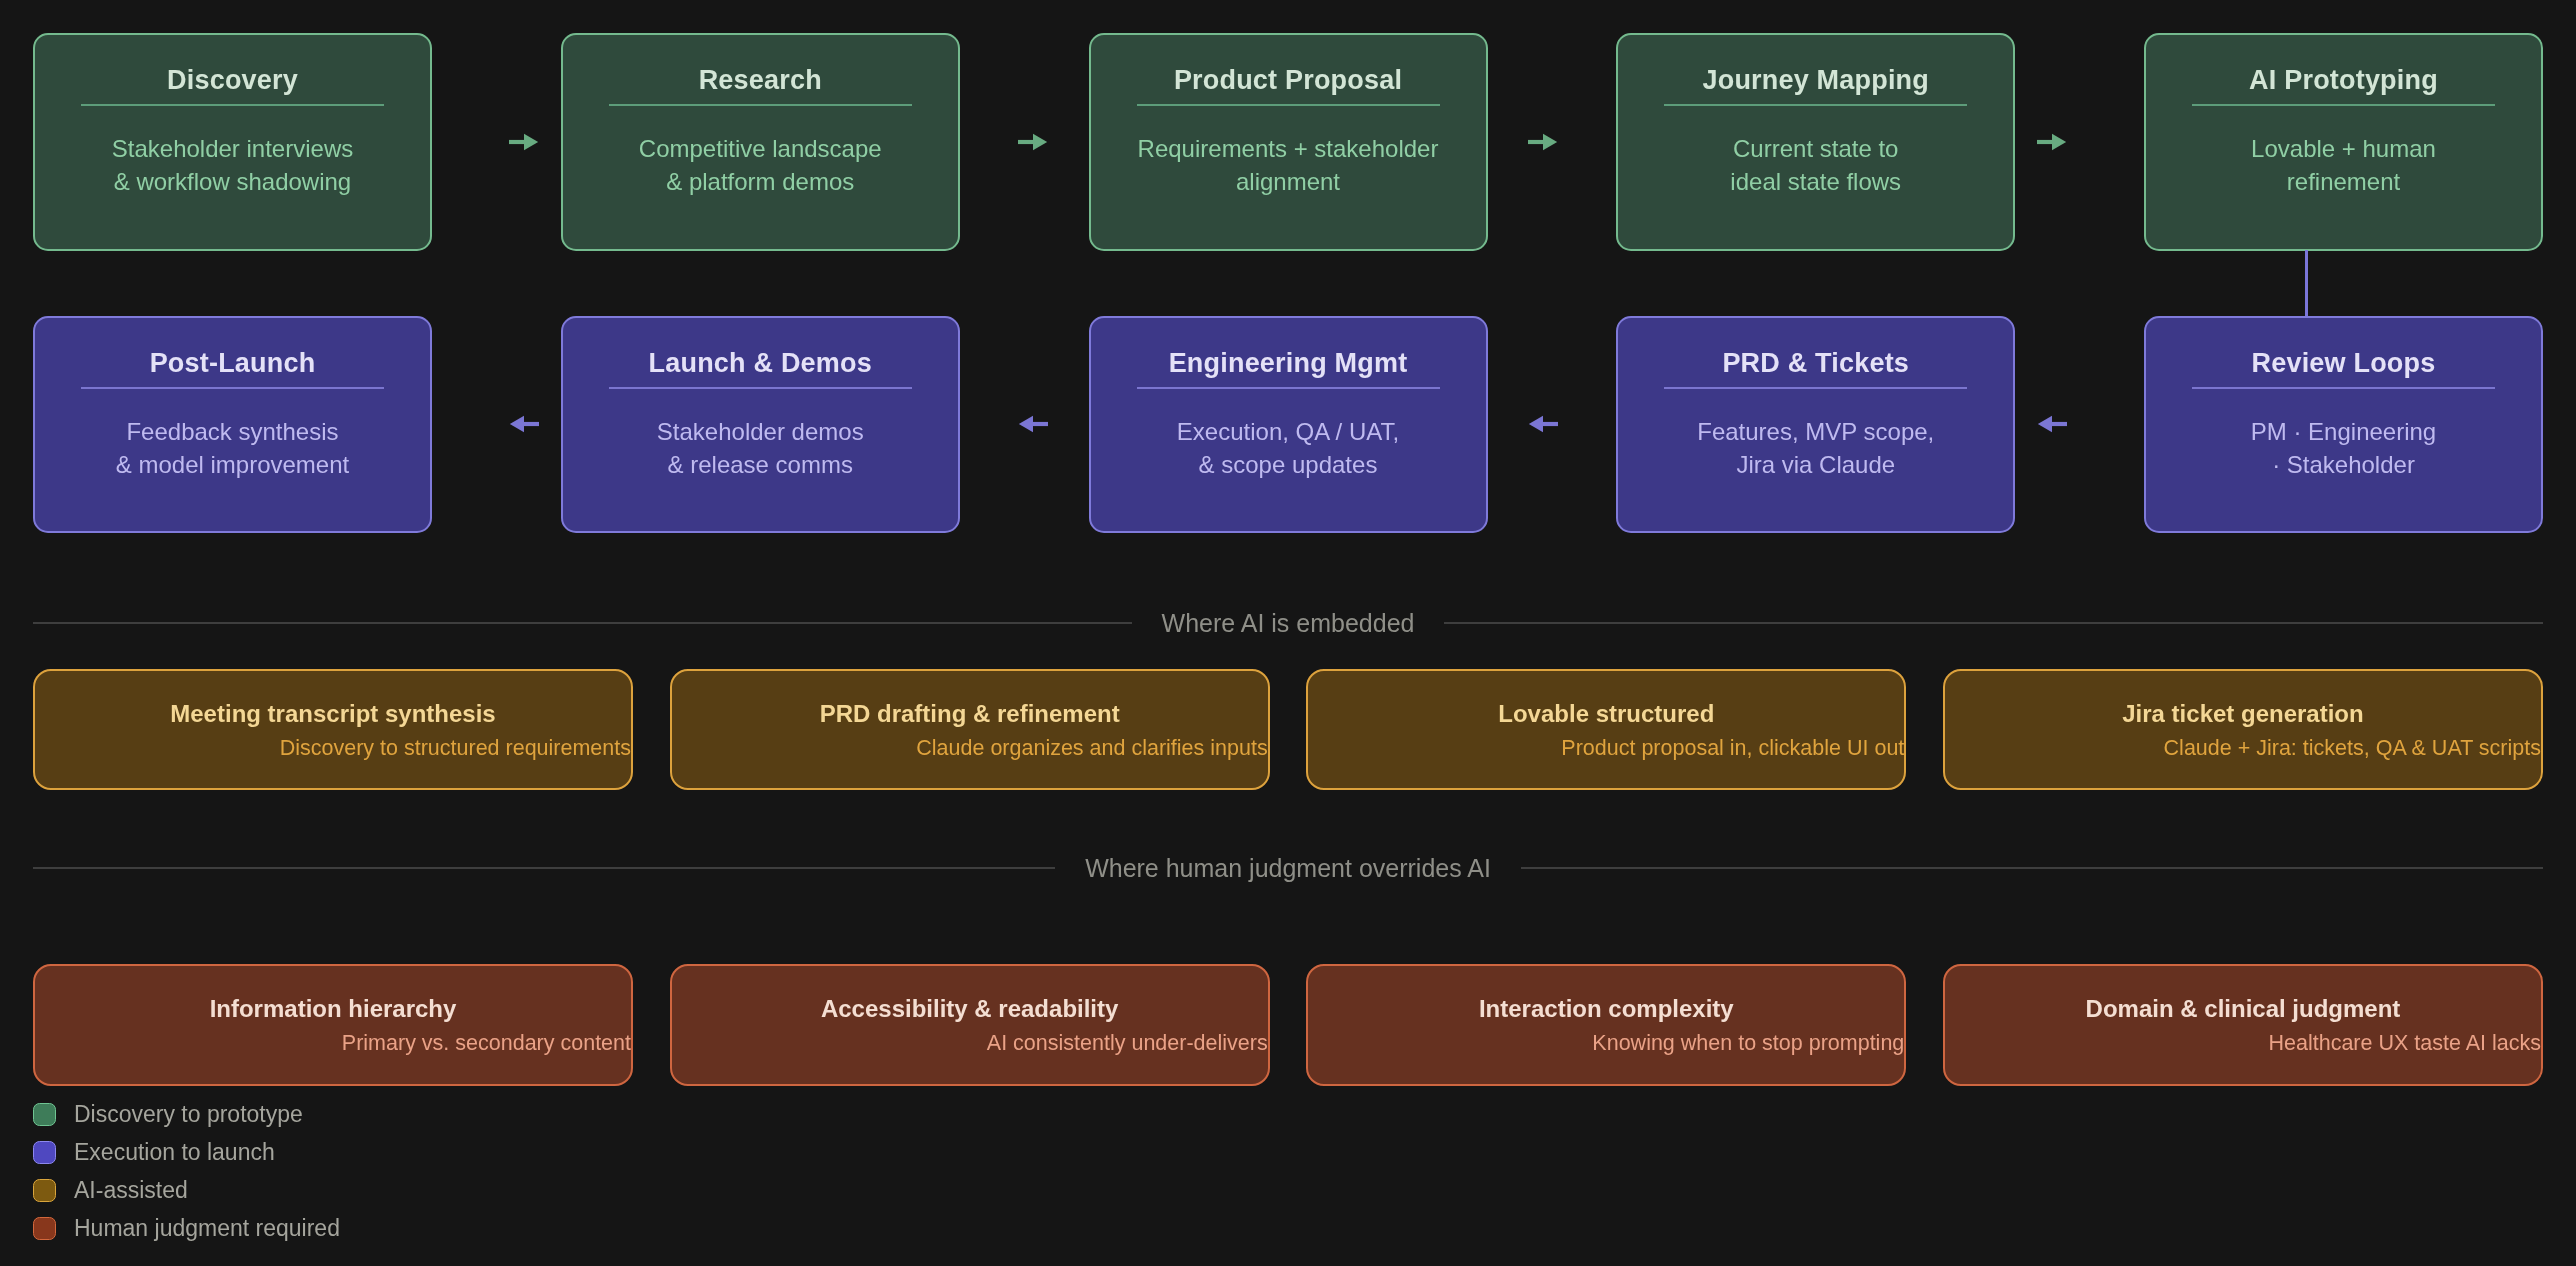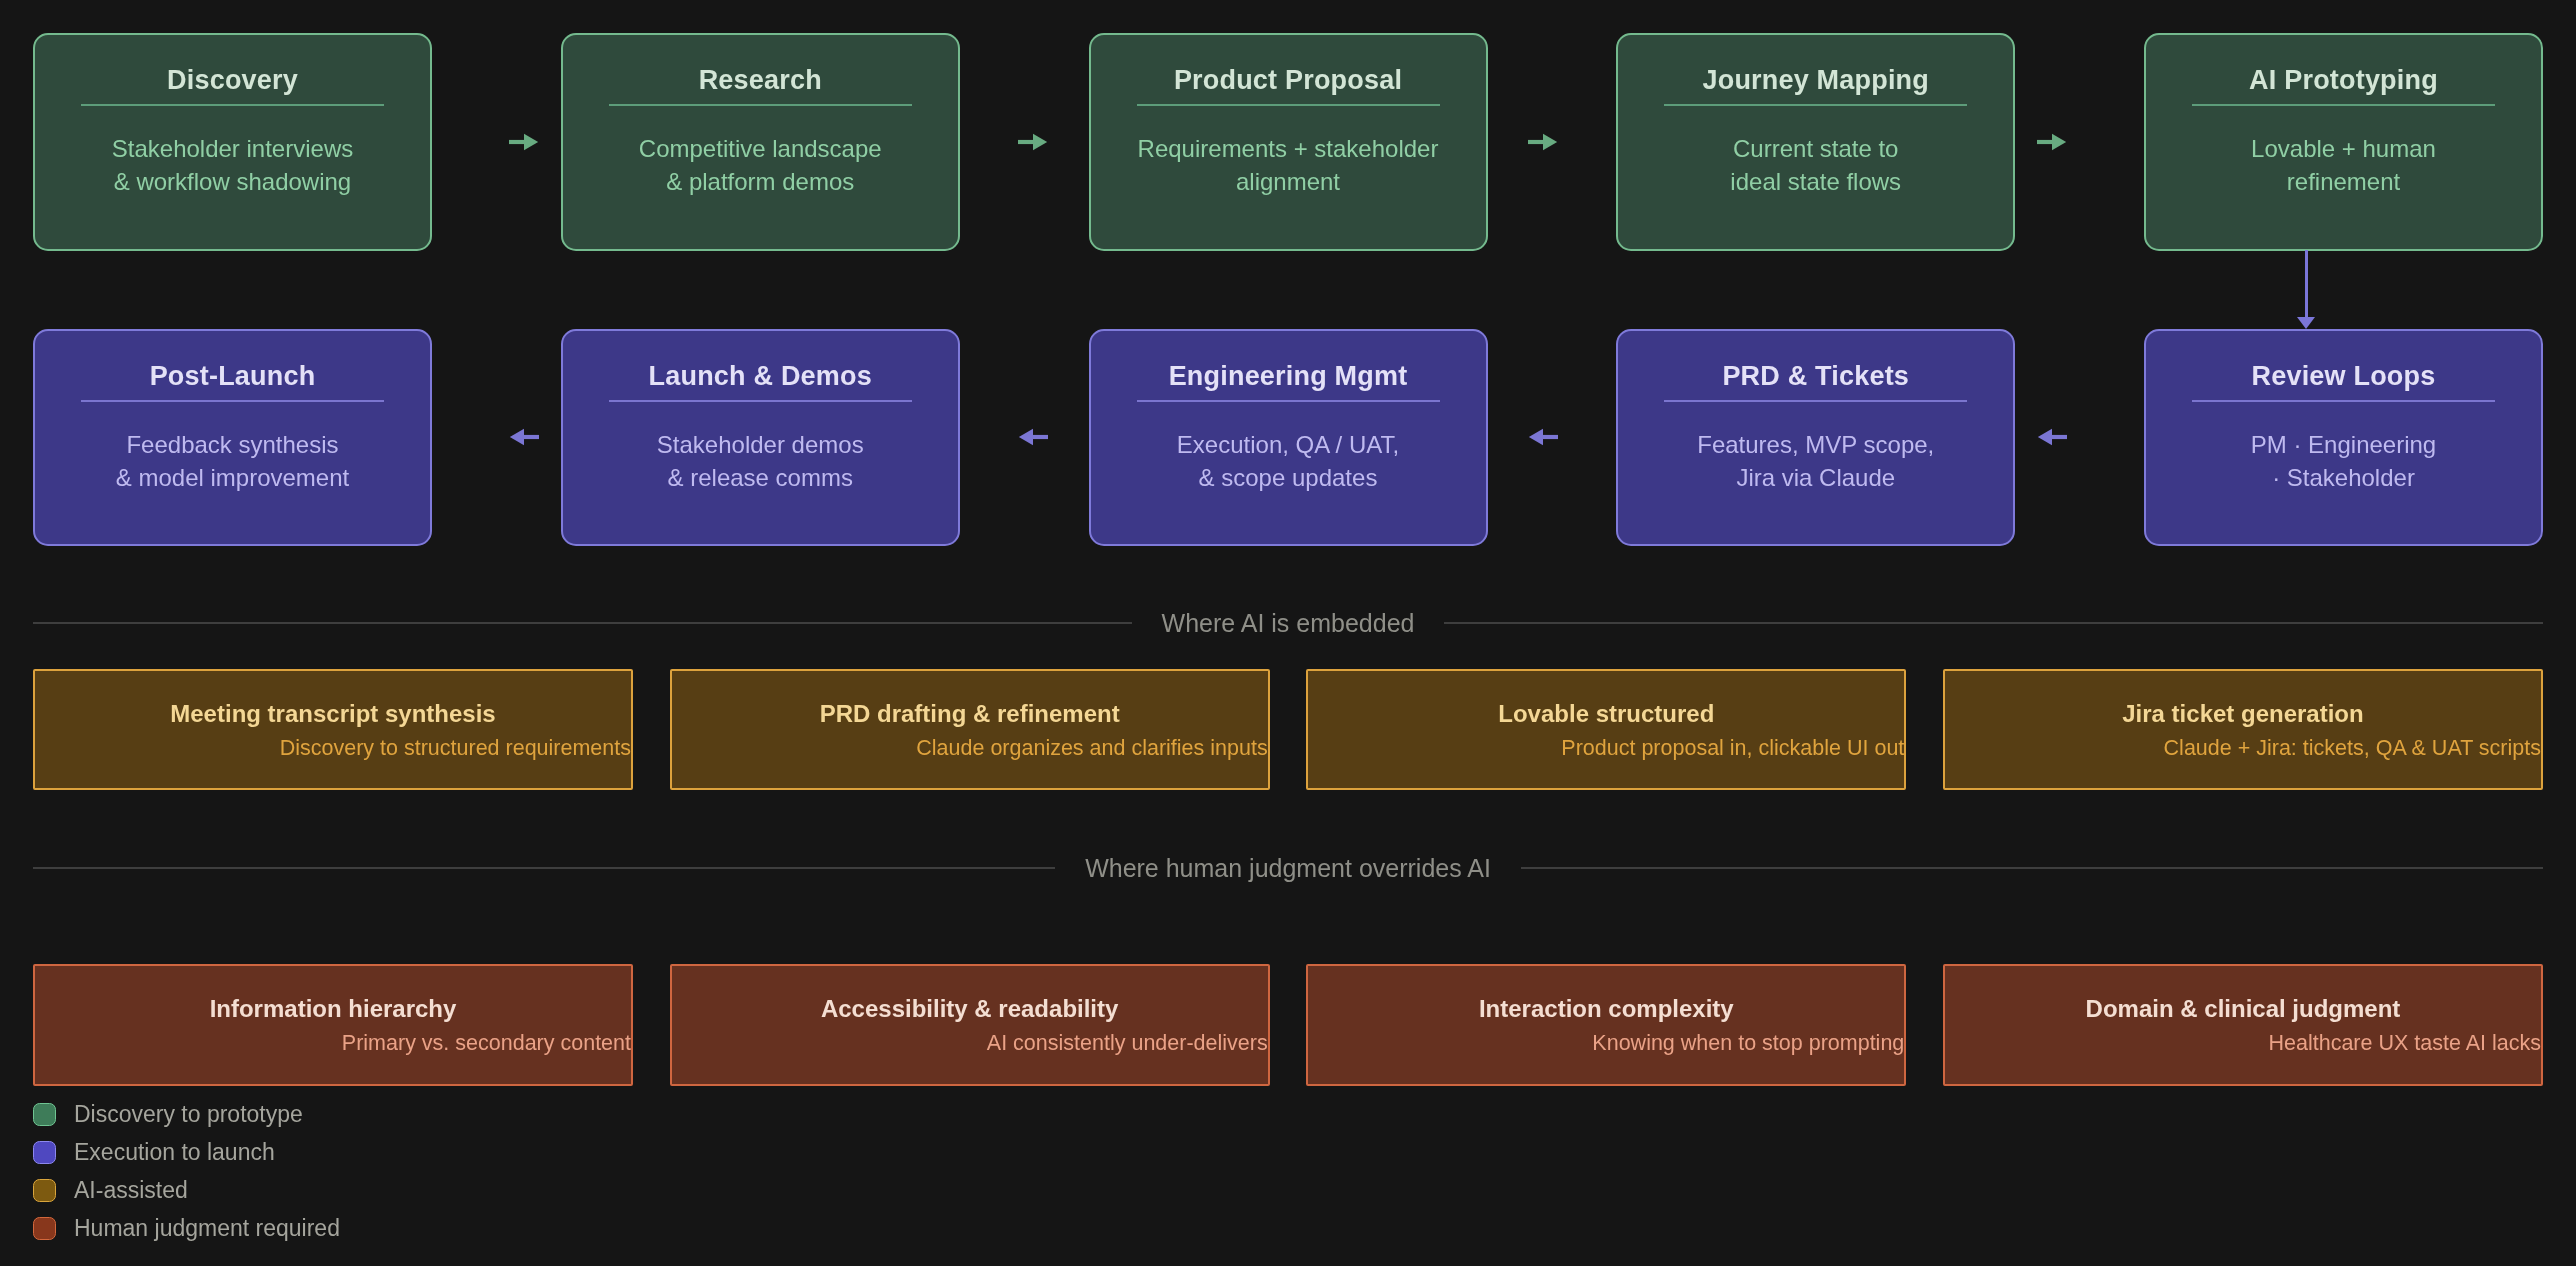--- a/index.html
+++ b/index.html
@@ -4,21 +4,21 @@
 <style>
   html,body{margin:0;padding:0;}
   body{
     width:2576px;height:1266px;position:relative;overflow:hidden;
     background:#151515;
     font-family:"Liberation Sans",sans-serif;
   }
   
   .row{position:absolute;left:33px;width:2510px;display:flex;justify-content:space-between;}
   #row-top{top:33px;}
-  #row-bottom{top:329px;}
+  #row-bottom{top:316px;}
   .fbox{
     width:399px;height:218px;box-sizing:border-box;
     border:2.5px solid;border-radius:15px;text-align:center;
   }
   #row-bottom .fbox{height:217px;}
   .fbox.green{background:#2f4a3c;border-color:#74ba8e;}
   .fbox.purple{background:#3d3888;border-color:#7f7ada;}
   .fbox .t{margin-top:31px;font-size:27px;font-weight:bold;line-height:28px;letter-spacing:0.2px;}
   .green .t{color:#d3e5d6;}
   .purple .t{color:#e4e1f7;}
@@ -46,21 +46,21 @@
     color:#8f8f88;font-size:25px;white-space:nowrap;
   }
   #divider-ai{top:608px;}
   #divider-human{top:853px;}
   .divider .line{flex:1;height:1.7px;background:#3e3e3e;}
   
   #row-ai{top:669px;}
   #row-human{top:964px;}
   .sbox{
     width:600px;height:121px;box-sizing:border-box;
-    border:2.5px solid;border-radius:2px;text-align:center;
+    border:2.5px solid;border-radius:18px;text-align:center;
   }
   #row-human .sbox{height:122px;}
   .sbox.amber{background:#573e14;border-color:#dda23d;}
   .sbox.red{background:#663120;border-color:#cf6640;}
   .sbox .t{margin-top:30px;font-size:24px;font-weight:bold;line-height:26.4px;}
   .amber .t{color:#f4d795;}
   .red .t{color:#f4ded2;}
   .sbox .d{margin-top:8.3px;font-size:21.5px;line-height:25px;text-align:right;}
   .amber .d{color:#e0a43e;}
   .red .d{color:#eaa287;}

